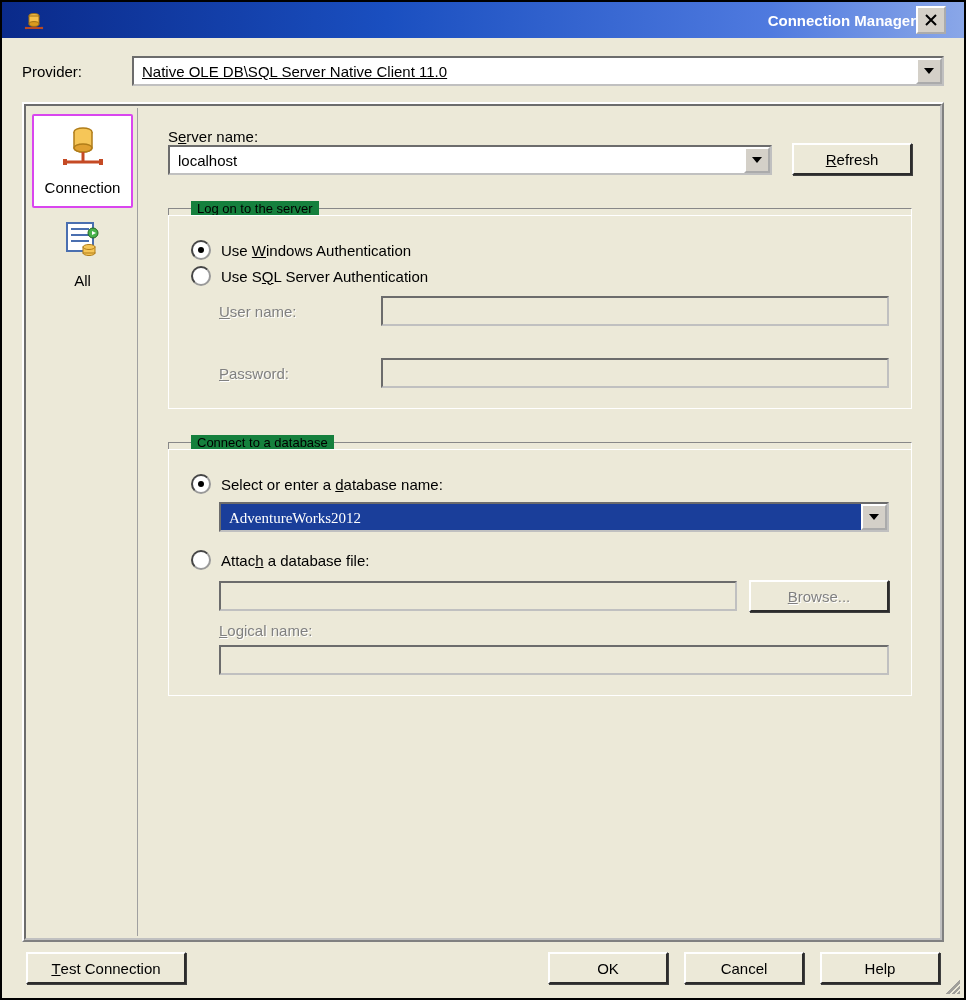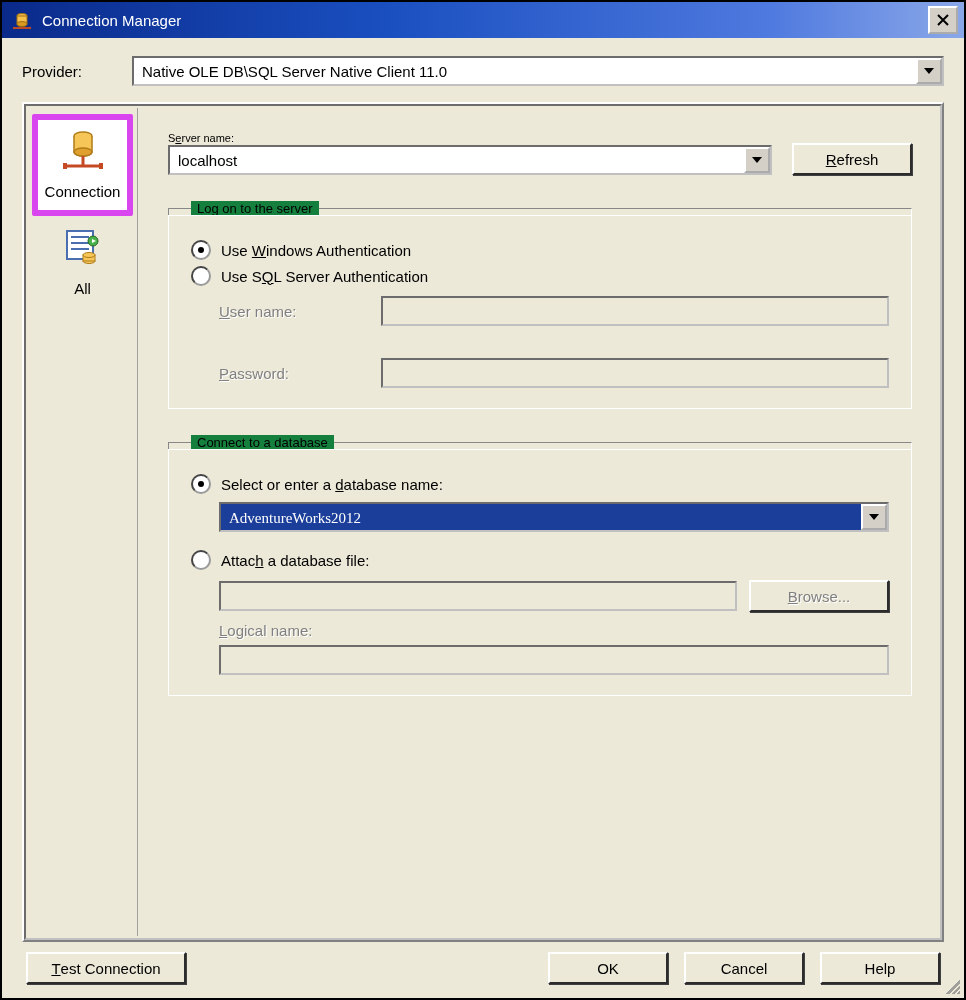--- a/index.html
+++ b/index.html
@@ -21,23 +21,24 @@
     display: flex;
     flex-direction: column;
     background: #ece9d8;
   }
   .titlebar {
     height: 36px;
     background: linear-gradient(to right, #0a2a8a 0%, #1a4fc0 40%, #4f7adf 80%, #8aa7e8 100%);
     color: #fff;
     display: flex;
     align-items: center;
-    padding: 0 4px;
-    font-weight: normal;
-    font-size: 15px;
+    padding: 0 16px;
+    font-weight: bold;
+    font-size: 15px;
+    text-align: right;
   }
   .titlebar-icon {
     width: 24px;
     height: 24px;
     margin: 0 8px 0 4px;
     display: flex;
     align-items: center;
     justify-content: center;
   }
   .titlebar-title { flex: 1; }
@@ -77,21 +78,21 @@
 
   
   .combo {
     display: flex;
     align-items: stretch;
     background: #fff;
     border: 2px inset #c0c0c0;
     height: 30px;
     box-sizing: border-box;
   }
-  .combo.flex { flex: 1; }
+  .combo.flex { flex: 1; text-decoration: underline; }
   .combo-text, .combo-text-sel {
     flex: 1;
     padding: 4px 8px;
     font-size: 15px;
     line-height: 20px;
     background: #fff;
     color: #000;
     white-space: nowrap;
     overflow: hidden;
   }
@@ -151,36 +152,36 @@
     flex-direction: column;
     align-items: center;
     padding: 6px 2px 10px 2px;
     cursor: pointer;
     border: 1px solid transparent;
     text-align: center;
     font-size: 15px;
   }
   .tab-item.selected {
     background: #fff;
-    border: 6px solid #d946ef;
+    border: 2px solid #d946ef;
     border-radius: 2px;
   }
   .tab-icon {
     margin-bottom: 6px;
   }
 
   .page {
     flex: 1;
     padding: 20px 26px 10px 30px;
     box-sizing: border-box;
     position: relative;
   }
 
   .field-stack .label {
-    font-size: 11px;
+    font-size: 15px;
     display: inline-block;
   }
   .server-row {
     display: flex;
     align-items: flex-end;
     gap: 20px;
   }
   .server-row .left {
     flex: 1;
   }

